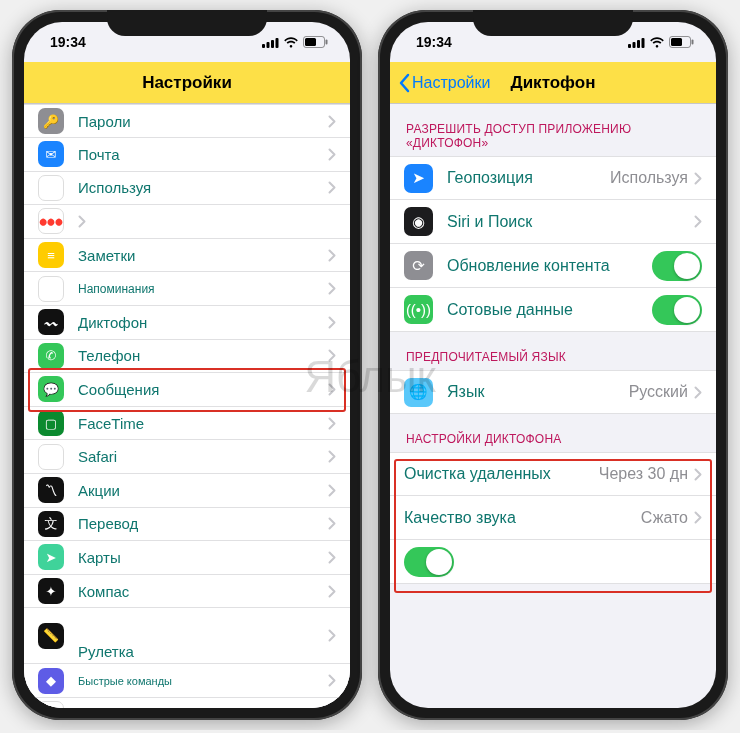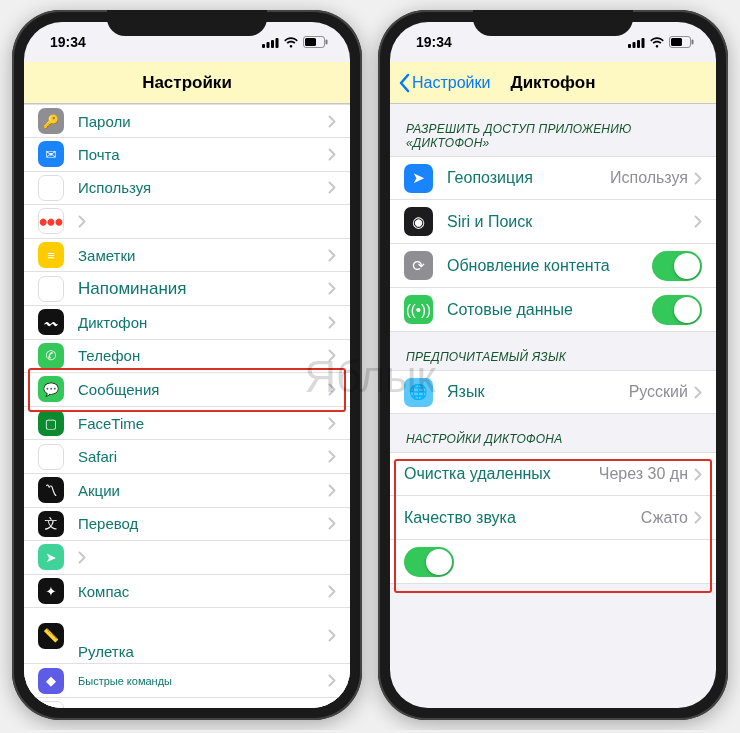--- a/index.html
+++ b/index.html
@@ -66,46 +66,45 @@
     font-weight: 600;
     color: #000;
     position: relative;
     z-index: 10;
   }
   .status-right { display: flex; align-items: center; gap: 4px; }
   .signal, .wifi, .battery { display: inline-block; }
   .signal svg, .wifi svg, .battery svg { display:block; }
   .nav-bar {
     height: 42px;
-    background: #fef9c3;
+    background: #fde047;
     border-bottom: 0.5px solid #c6c6c8;
     display: flex;
     align-items: center;
     justify-content: center;
     position: relative;
     padding: 0 10px;
   }
   .nav-title { font-size: 17px; font-weight: 600; color:#000; }
   .nav-back {
     position: absolute;
     left: 8px;
     display: flex;
     align-items: center;
     color: #007aff;
     font-size: 16px;
   }
   .nav-back svg { margin-right: 2px; }
   .list { background: #f2f2f7; }
   .group-header {
     font-size: 12px;
-    color: #14532d;
+    color: #be185d;
     padding: 18px 16px 6px;
     text-transform: uppercase;
     letter-spacing: 0.2px;
-    font-style: italic;
   }
   .row {
     background: #fff;
     min-height: 44px;
     display: flex;
     align-items: center;
     padding: 6px 14px 6px 14px;
     border-bottom: 0.5px solid #e0e0e2;
     position: relative;
   }
@@ -239,21 +238,21 @@
             <div class="icon bg-yellow" style="width: 26px; height: 26px; flex: 0 0 26px; font-size: 13px;">≡</div>
             <div class="label" style="font-size: 15px;">Заметки</div>
             <span class="chevron">
               <svg width="8" height="13" viewBox="0 0 8 13">
                 <path d="M1.5 1.5 L6.5 6.5 L1.5 11.5" stroke="#c7c7cc" stroke-width="2" fill="none" stroke-linecap="round" stroke-linejoin="round"></path>
               </svg>
             </span>
           </div>
           <div class="row" style="min-height: 33.6px; padding: 3px 14px;">
             <div class="icon bg-white" style="width: 26px; height: 26px; flex: 0 0 26px; font-size: 13px;">☰</div>
-            <div class="label" style="font-size: 17px;">Напоминания</div>
+            <div class="label" style="font-size: 12px;">Напоминания</div>
             <span class="chevron">
               <svg width="8" height="13" viewBox="0 0 8 13">
                 <path d="M1.5 1.5 L6.5 6.5 L1.5 11.5" stroke="#c7c7cc" stroke-width="2" fill="none" stroke-linecap="round" stroke-linejoin="round"></path>
               </svg>
             </span>
           </div>
           <div class="row" style="min-height: 33.6px; padding: 3px 14px;">
             <div class="icon bg-black" style="width: 26px; height: 26px; flex: 0 0 26px; font-size: 13px;">〰</div>
             <div class="label" style="font-size: 15px;">Диктофон</div>
             <span class="chevron">
@@ -311,20 +310,21 @@
             <div class="icon bg-black" style="width: 26px; height: 26px; flex: 0 0 26px; font-size: 13px;">文</div>
             <div class="label" style="font-size: 15px;">Перевод</div>
             <span class="chevron">
               <svg width="8" height="13" viewBox="0 0 8 13">
                 <path d="M1.5 1.5 L6.5 6.5 L1.5 11.5" stroke="#c7c7cc" stroke-width="2" fill="none" stroke-linecap="round" stroke-linejoin="round"></path>
               </svg>
             </span>
           </div>
           <div class="row" style="min-height: 33.6px; padding: 3px 14px;">
             <div class="icon bg-mint" style="width: 26px; height: 26px; flex: 0 0 26px; font-size: 13px;">➤</div>
+            <div class="label" style="font-size: 15px;">Карты</div>
             <span class="chevron">
               <svg width="8" height="13" viewBox="0 0 8 13">
                 <path d="M1.5 1.5 L6.5 6.5 L1.5 11.5" stroke="#c7c7cc" stroke-width="2" fill="none" stroke-linecap="round" stroke-linejoin="round"></path>
               </svg>
             </span>
           </div>
           <div class="row" style="min-height: 33.6px; padding: 3px 14px;">
             <div class="icon bg-black" style="width: 26px; height: 26px; flex: 0 0 26px; font-size: 13px;">✦</div>
             <div class="label" style="font-size: 15px;">Компас</div>
             <span class="chevron">

